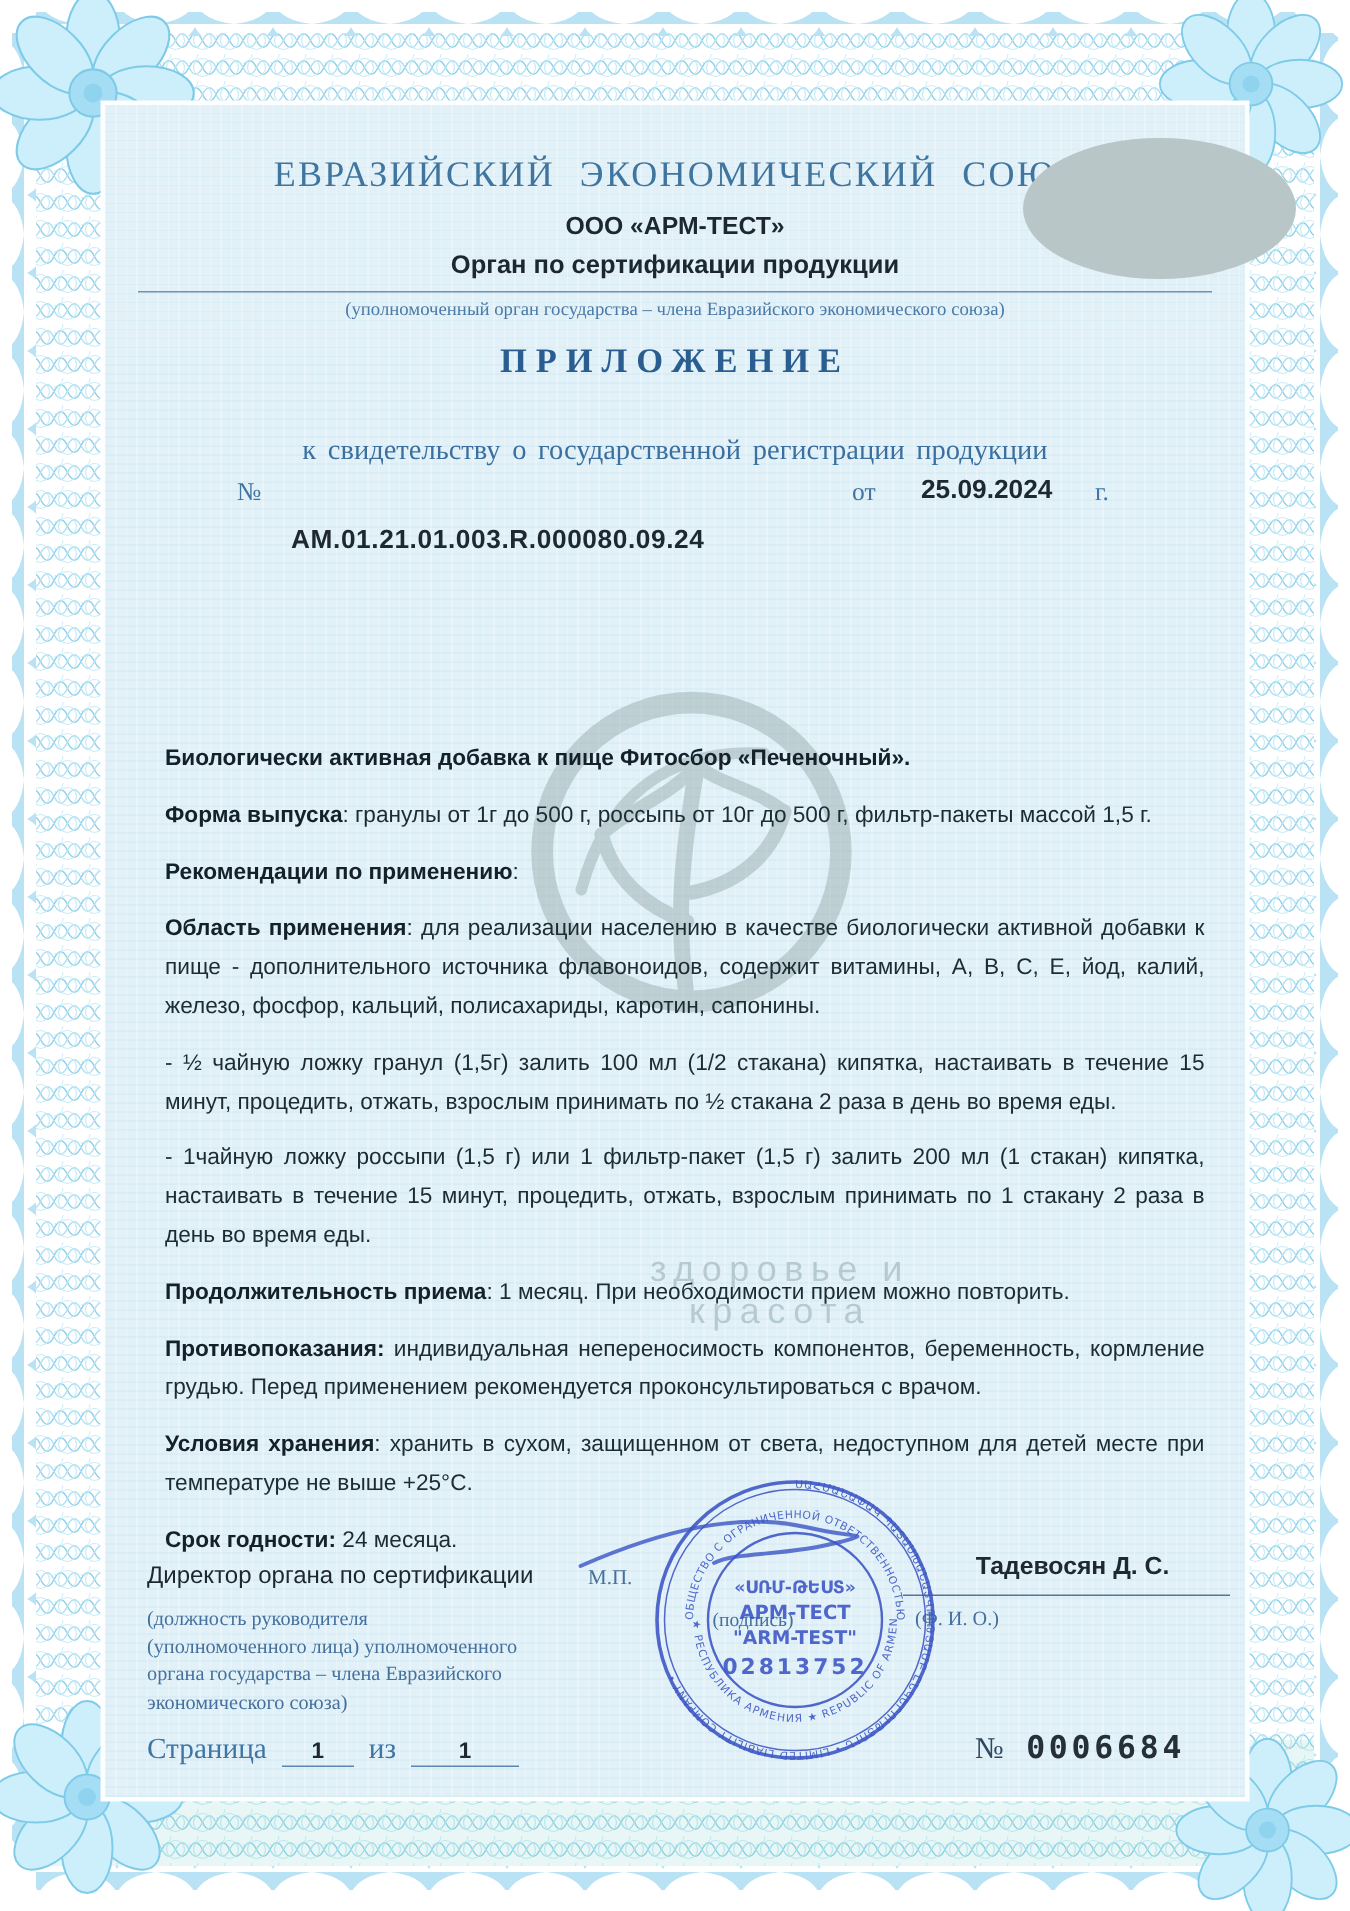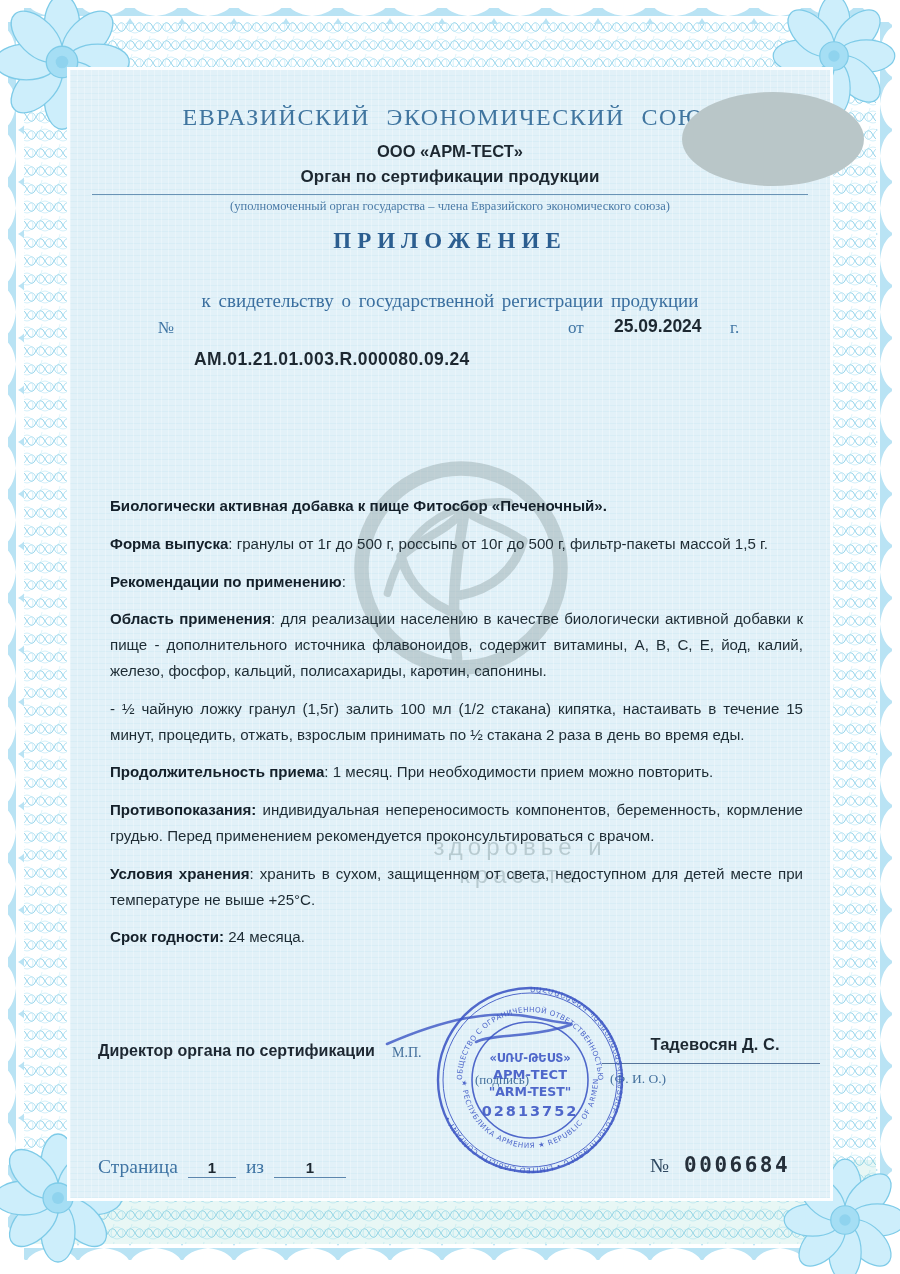--- a/index.html
+++ b/index.html
@@ -50,21 +50,21 @@
   .wm-tagline{position:absolute;left:300px;top:722px;width:300px;text-align:center;
     font-size:24px;letter-spacing:5px;color:#9cb1b6;opacity:.6;z-index:2;margin-top:41px;}
   
   .body-text{
     position:absolute;left:28px;top:411px;width:717px;z-index:4;
     font-size:15.1px;line-height:25.8px;color:#1d2b33;text-align:justify;
   }
   .body-text p{margin:12px;}
   .body-text b{font-weight:700;color:#14202a;}
   
-  .dir-label{position:absolute;left:28px;top:972px;font-size:16px;font-weight:700;color:#1d2731;z-index:4;text-align:center;}
+  .dir-label{position:absolute;left:28px;top:972px;font-size:16px;font-weight:400;color:#1d2731;z-index:4;text-align:center;}
   .mp{position:absolute;left:322px;top:975px;font-family:"Liberation Serif",serif;
     font-size:14px;color:#44709c;z-index:4;}
   .sig-note{position:absolute;left:347px;top:1002px;width:170px;text-align:center;
     font-family:"Liberation Serif",serif;font-size:13px;color:#44709c;z-index:4;}
   .fio-name{position:absolute;left:540px;top:965px;width:210px;text-align:center;
     font-size:16.5px;font-weight:700;color:#1d2831;z-index:4;}
   .fio-line{position:absolute;left:532px;top:993px;width:218px;height:1px;background:#55749a;z-index:4;}
   .fio-note{position:absolute;left:540px;top:1001px;width:210px;text-align:left;
     font-family:"Liberation Serif",serif;font-size:13.5px;color:#44709c;z-index:4;}
   .pos-note{position:absolute;left:28px;top:1000px;z-index:4;
@@ -167,32 +167,39 @@
       <span class="dark dv">25.09.2024</span>
       <span class="blue ys">г.</span>
     </div>
 
     <div class="body-text">
       <p><b>Биологически активная добавка к пище Фитосбор «Печеночный».</b><span></span></p>
       <p><b>Форма выпуска</b><span>: гранулы от 1г до 500 г, россыпь от 10г до 500 г, фильтр-пакеты массой 1,5 г.</span></p>
       <p><b>Рекомендации по применению</b><span>:</span></p>
       <p><b>Область применения</b><span>: для реализации населению в качестве биологически активной добавки к пище - дополнительного источника флавоноидов, содержит витамины, А, В, С, Е, йод, калий, железо, фосфор, кальций, полисахариды, каротин, сапонины.</span></p>
       <p><b></b><span>- ½ чайную ложку гранул (1,5г) залить 100 мл (1/2 стакана) кипятка, настаивать в течение 15 минут, процедить, отжать, взрослым принимать по ½ стакана 2 раза в день во время еды.</span></p>
+      <p><b></b><span>- 1чайную ложку россыпи (1,5 г) или 1 фильтр-пакет (1,5 г) залить 200 мл (1 стакан) кипятка, настаивать в течение 15 минут, процедить, отжать, взрослым принимать по 1 стакану 2 раза в день во время еды.</span></p>
       <p><b>Продолжительность приема</b><span>: 1 месяц. При необходимости прием можно повторить.</span></p>
       <p><b>Противопоказания:</b><span> индивидуальная непереносимость компонентов, беременность, кормление грудью. Перед применением рекомендуется проконсультироваться с врачом.</span></p>
       <p><b>Условия хранения</b><span>: хранить в сухом, защищенном от света, недоступном для детей месте при температуре не выше +25°С.</span></p>
       <p><b>Срок годности:</b><span> 24 месяца.</span></p>
     </div>
 
     <div class="dir-label">Директор органа по сертификации</div>
     <div class="mp">М.П.</div>
     <div class="sig-note">(подпись)</div>
     <div class="fio-name">Тадевосян  Д. С.</div>
     <div class="fio-line"></div>
     <div class="fio-note">(Ф. И. О.)</div>
+    <div class="pos-note">
+      <div>(должность руководителя</div>
+      <div>(уполномоченного лица) уполномоченного</div>
+      <div>органа государства – члена Евразийского</div>
+      <div>экономического союза)</div>
+    </div>
 
     <svg class="stamp" width="196" height="196" viewBox="0 0 196 196">
       <defs>
         <path id="arcOuter" d="M98,10 A88,88 0 1 1 97.9,10" fill="none"></path>
         <path id="arcInTop" d="M30,98 A68,68 0 0 1 166,98" fill="none"></path>
         <path id="arcInBot" d="M30,98 A68,68 0 0 0 166,98" fill="none"></path>
       </defs>
       <g stroke="#3b55c4" fill="none" opacity="0.88">
         <circle cx="98" cy="98" r="92" stroke-width="2.4"></circle>
         <circle cx="98" cy="98" r="87" stroke-width="1"></circle>

